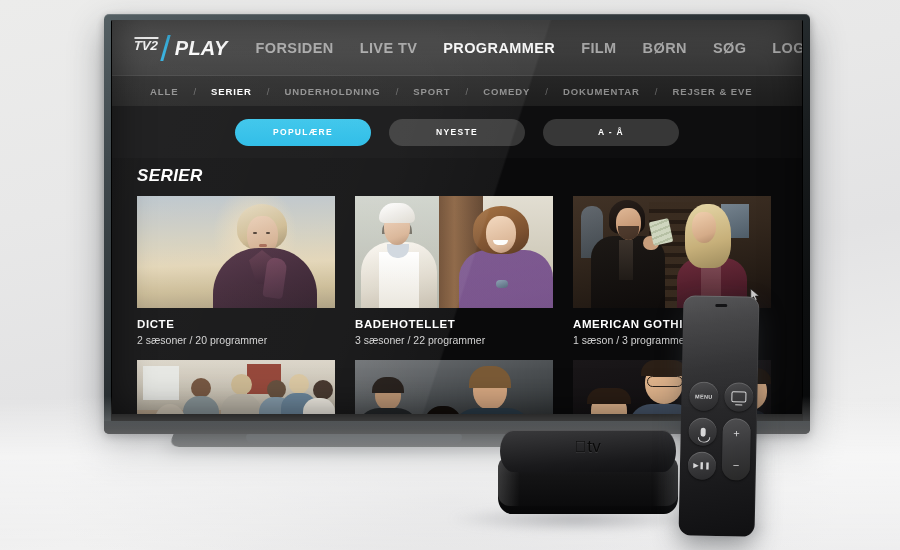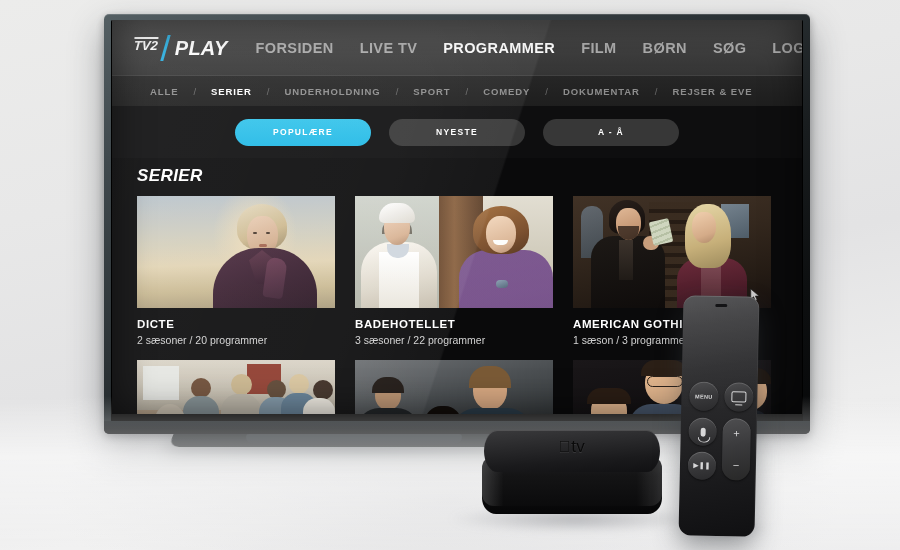--- a/index.html
+++ b/index.html
@@ -408,21 +408,21 @@
   .tr-p { position:absolute; }
 
   
   .art-group {
     background: linear-gradient(170deg, #1a1719 0%, #100e10 60%, #070607 100%);
   }
 
   
   #atv {
     position: absolute;
-    left: 478px;
+    left: 494px;
     top: 430px;
     width: 188px;
     height: 96px;
   }
   #atv-top {
     position: absolute;
     left: 6px; top: 0; width: 176px; height: 42px;
     border-radius: 14px / 22px;
     background: linear-gradient(176deg, #3a3a3c 0%, #2a2a2c 35%, #1a1a1c 70%, #111113 100%);
     box-shadow: inset 0 1px 0 rgba(255,255,255,0.14);

